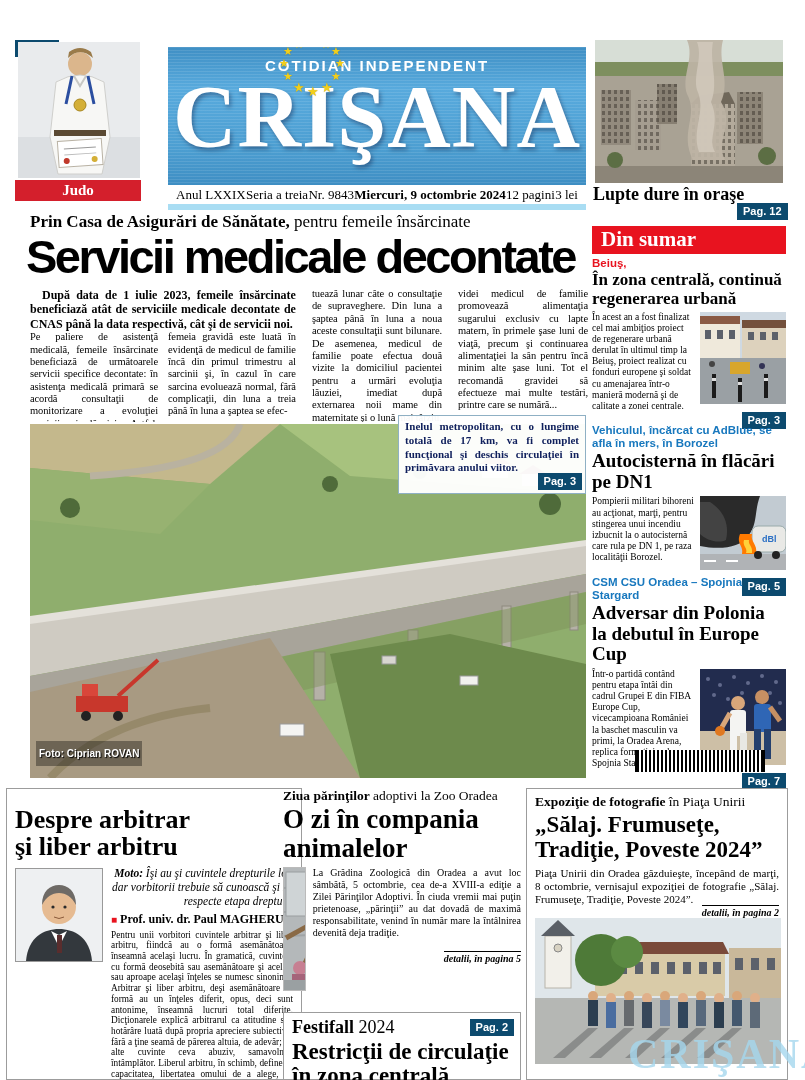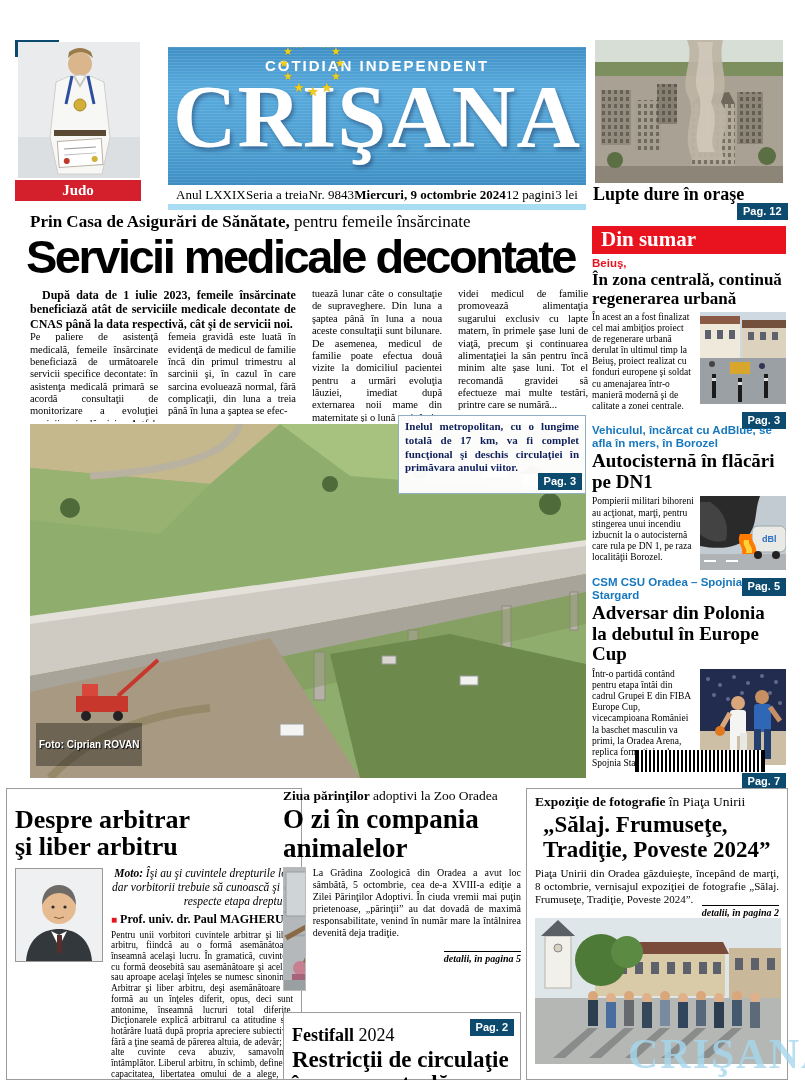--- a/index.html
+++ b/index.html
@@ -50,21 +50,21 @@
   .twocol{column-count:2;column-gap:10px}
   .bodytext{font-size:10.5px;line-height:1.18;text-align:justify;letter-spacing:-0.1px}
 
   
   .bridge{position:absolute;left:30px;top:424px;width:556px;height:354px;overflow:visible}
   .bridge-caption{position:absolute;left:368px;top:-9px;width:188px;background:rgba(255,255,255,.96);
                   border:1px solid #8fb0c4;padding:4px 6px 18px;font:bold 11px/1.25 "Liberation Serif",serif;
                   color:#0f1f5c;text-align:justify;box-sizing:border-box}
   .bridge-caption .badge{position:absolute;right:3px;bottom:3px}
   .photo-credit{position:absolute;left:6px;bottom:12px;color:#fff;font:bold 10px "Liberation Sans",sans-serif;
-                background:rgba(0,0,0,.35);padding:16px 3px;text-shadow:1px 1px 1px #000}
+                background:rgba(0,0,0,.35);padding:7px 3px;text-shadow:1px 1px 1px #000}
 
   
   .sumar-hdr{position:absolute;left:592px;top:226px;width:194px;height:28px;background:#e8131f;
              color:#fff;font:bold 21px/27px "Liberation Serif",serif;padding-left:9px;box-sizing:border-box}
   .sumar-item{position:absolute;left:592px;width:194px}
   .kicker-s{font:bold 11.5px/1.15 "Liberation Sans",sans-serif}
   .kicker-red{color:#e8131f}
   .kicker-blue{color:#1878be}
   .item-headline{font:bold 17px/1.08 "Liberation Serif",serif;margin-top:1px}
   .item-headline.big{font-size:19px}
@@ -89,30 +89,30 @@
   .arb-body{font-size:9.3px;line-height:1.15;text-align:justify;height:158px;overflow:hidden;margin:0}
 
   .zoo-art{position:absolute;left:283px;top:788px;width:238px}
   .kicker-m{font-size:13.5px}
   .kicker-m .b{font-weight:bold}
   .zoo-headline{font:bold 27px/1.06 "Liberation Serif",serif;margin:1px 0 5px}
   .zoo-row{display:flex;gap:7px}
   .zoo-photo{width:106px;height:122px;overflow:hidden;border:1px solid #bbb}
   .zoo-body{flex:1;font-size:10px;line-height:1.2;text-align:justify;margin:0}
 
-  .festi-box{position:absolute;left:283px;top:1012px;width:238px;height:68px;padding:12px 8px}
+  .festi-box{position:absolute;left:283px;top:1012px;width:238px;height:68px;padding:4px 8px}
   .festi-kicker{font-size:18px}
   .festi-kicker .b{font-weight:bold}
   .festi-badge{position:absolute;right:6px;top:6px}
   .festi-headline{font:bold 23px/1.05 "Liberation Serif",serif;margin-top:2px}
 
   .expo-box{position:absolute;left:526px;top:788px;width:262px;height:292px;padding:5px 8px;overflow:hidden}
   .expo-kicker{font-size:13.5px}
   .expo-kicker .b{font-weight:bold}
-  .expo-headline{font:bold 23px/1.1 "Liberation Serif",serif;margin:2px 8px 4px}
+  .expo-headline{font:bold 23px/1.1 "Liberation Serif",serif;margin:2px 0 4px}
   .expo-body{font-size:11px;line-height:1.22;text-align:justify;margin:0}
   .expo-photo{margin-top:5px;width:246px;height:146px;overflow:hidden}
   .watermark{position:absolute;left:628px;top:1030px;z-index:9;font:bold 42px "Liberation Serif",serif;
              color:rgba(165,215,238,.8);letter-spacing:2px;pointer-events:none}
 </style>
 </head>
 <body>
 
 <div id="page">
 

